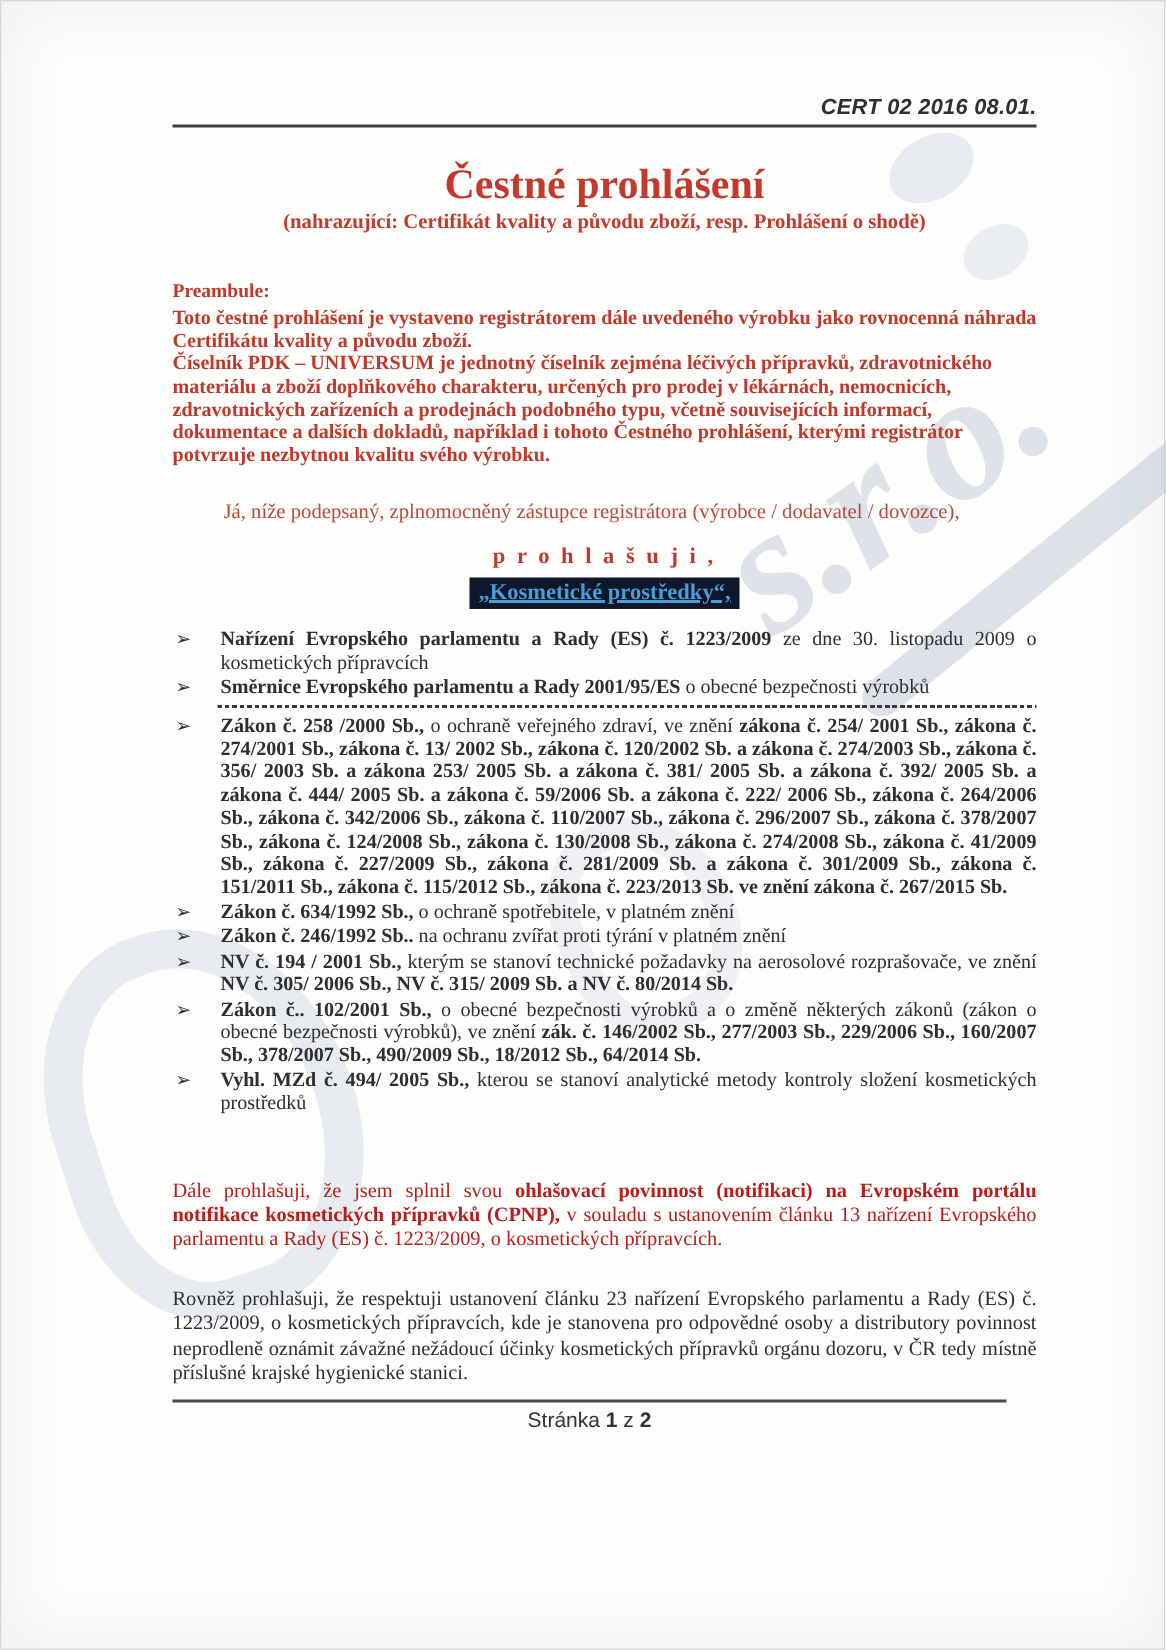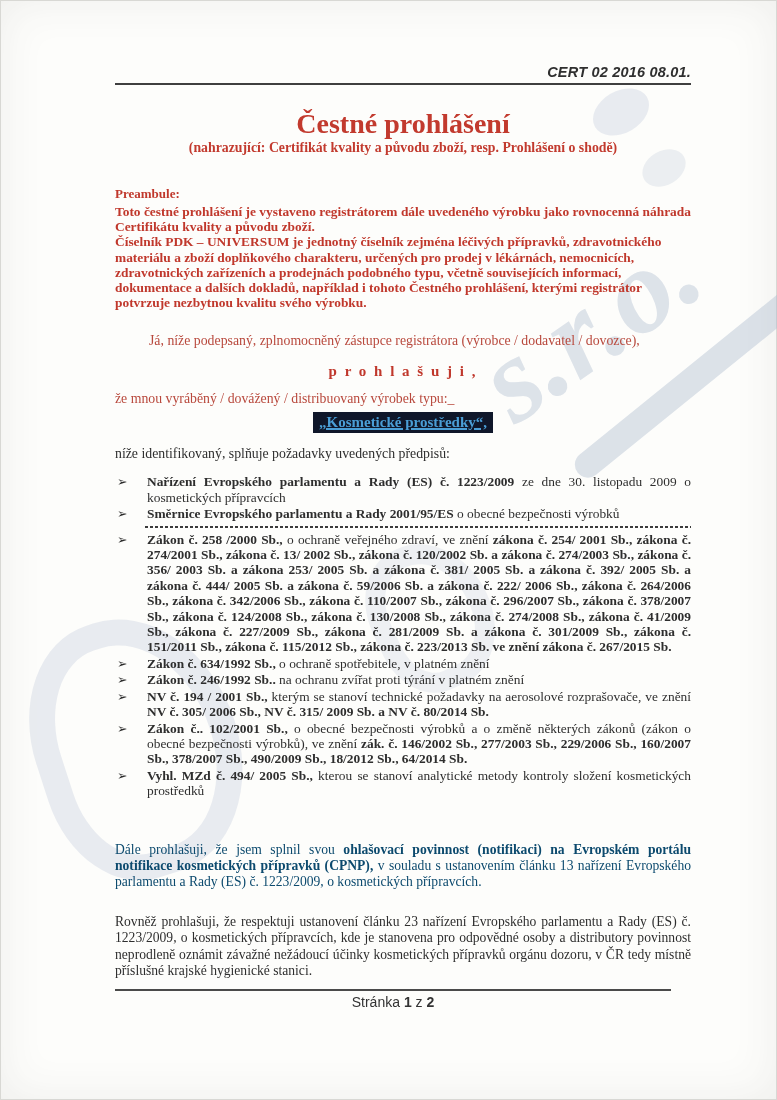--- a/index.html
+++ b/index.html
@@ -136,21 +136,21 @@
     margin: 4px 0 4px 30px;
     height: 2px;
     background: repeating-linear-gradient(to right, #3a3a3a 0 3px, transparent 3px 5px);
   }
   
   .closing-p1 {
     margin: 43px 0 0 0;
     font-size: 13.6px;
     line-height: 16.2px;
     text-align: justify;
-    color: #0c4a6e;
+    color: #b91c1c;
   }
   .closing-p2 {
     margin: 24px 0 0 0;
     font-size: 13.6px;
     line-height: 16.2px;
     text-align: justify;
     color: #2e2e2e;
   }
   
   .footer-rule {
@@ -225,25 +225,23 @@
     <div class="doc-subtitle">(nahrazující: Certifikát kvality a původu zboží, resp. Prohlášení o shodě)</div>
 
     <div class="preamble-heading">Preambule:</div>
     <div class="preamble">
       <p>Toto čestné prohlášení je vystaveno registrátorem dále uvedeného výrobku jako rovnocenná náhrada Certifikátu kvality a původu zboží.</p>
       <p>Číselník PDK – UNIVERSUM je jednotný číselník zejména léčivých přípravků, zdravotnického materiálu a zboží doplňkového charakteru, určených pro prodej v lékárnách, nemocnicích, zdravotnických zařízeních a prodejnách podobného typu, včetně souvisejících informací, dokumentace a dalších dokladů, například i tohoto Čestného prohlášení, kterými registrátor potvrzuje nezbytnou kvalitu svého výrobku.</p>
     </div>
 
     <div class="decl-intro">Já, níže podepsaný, zplnomocněný zástupce registrátora (výrobce / dodavatel / dovozce),</div>
     <div class="decl-verb">p r o h l a š u j i ,</div>
-    <div class="decl-product-line">že mnou vyráběný / dovážený  / distribuovaný výrobek typu:_</div>
     <div class="decl-highlight-row">
       <span class="decl-highlight">„Kosmetické prostředky“,</span>
     </div>
-    <div class="decl-compliance">níže identifikovaný, splňuje požadavky uvedených předpisů:</div>
 
     <div class="reg-list">
 
       <div class="reg-item">
         <span class="bullet">➢</span>
         <span class="reg-text"><b>Nařízení Evropského parlamentu a Rady (ES) č. 1223/2009</b><span> ze dne 30. listopadu 2009 o kosmetických přípravcích</span><b></b></span>
       </div>
 
       <div class="reg-item">
         <span class="bullet">➢</span>

